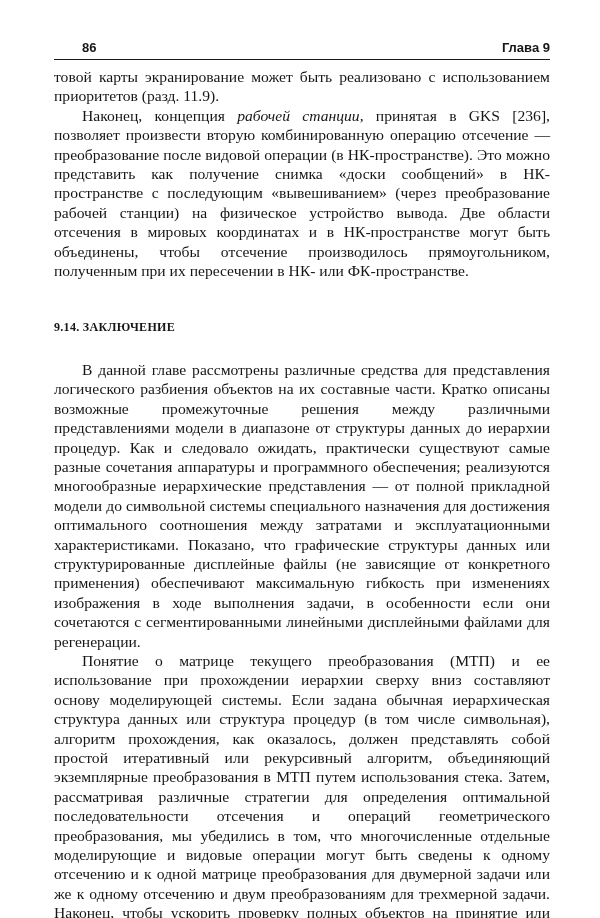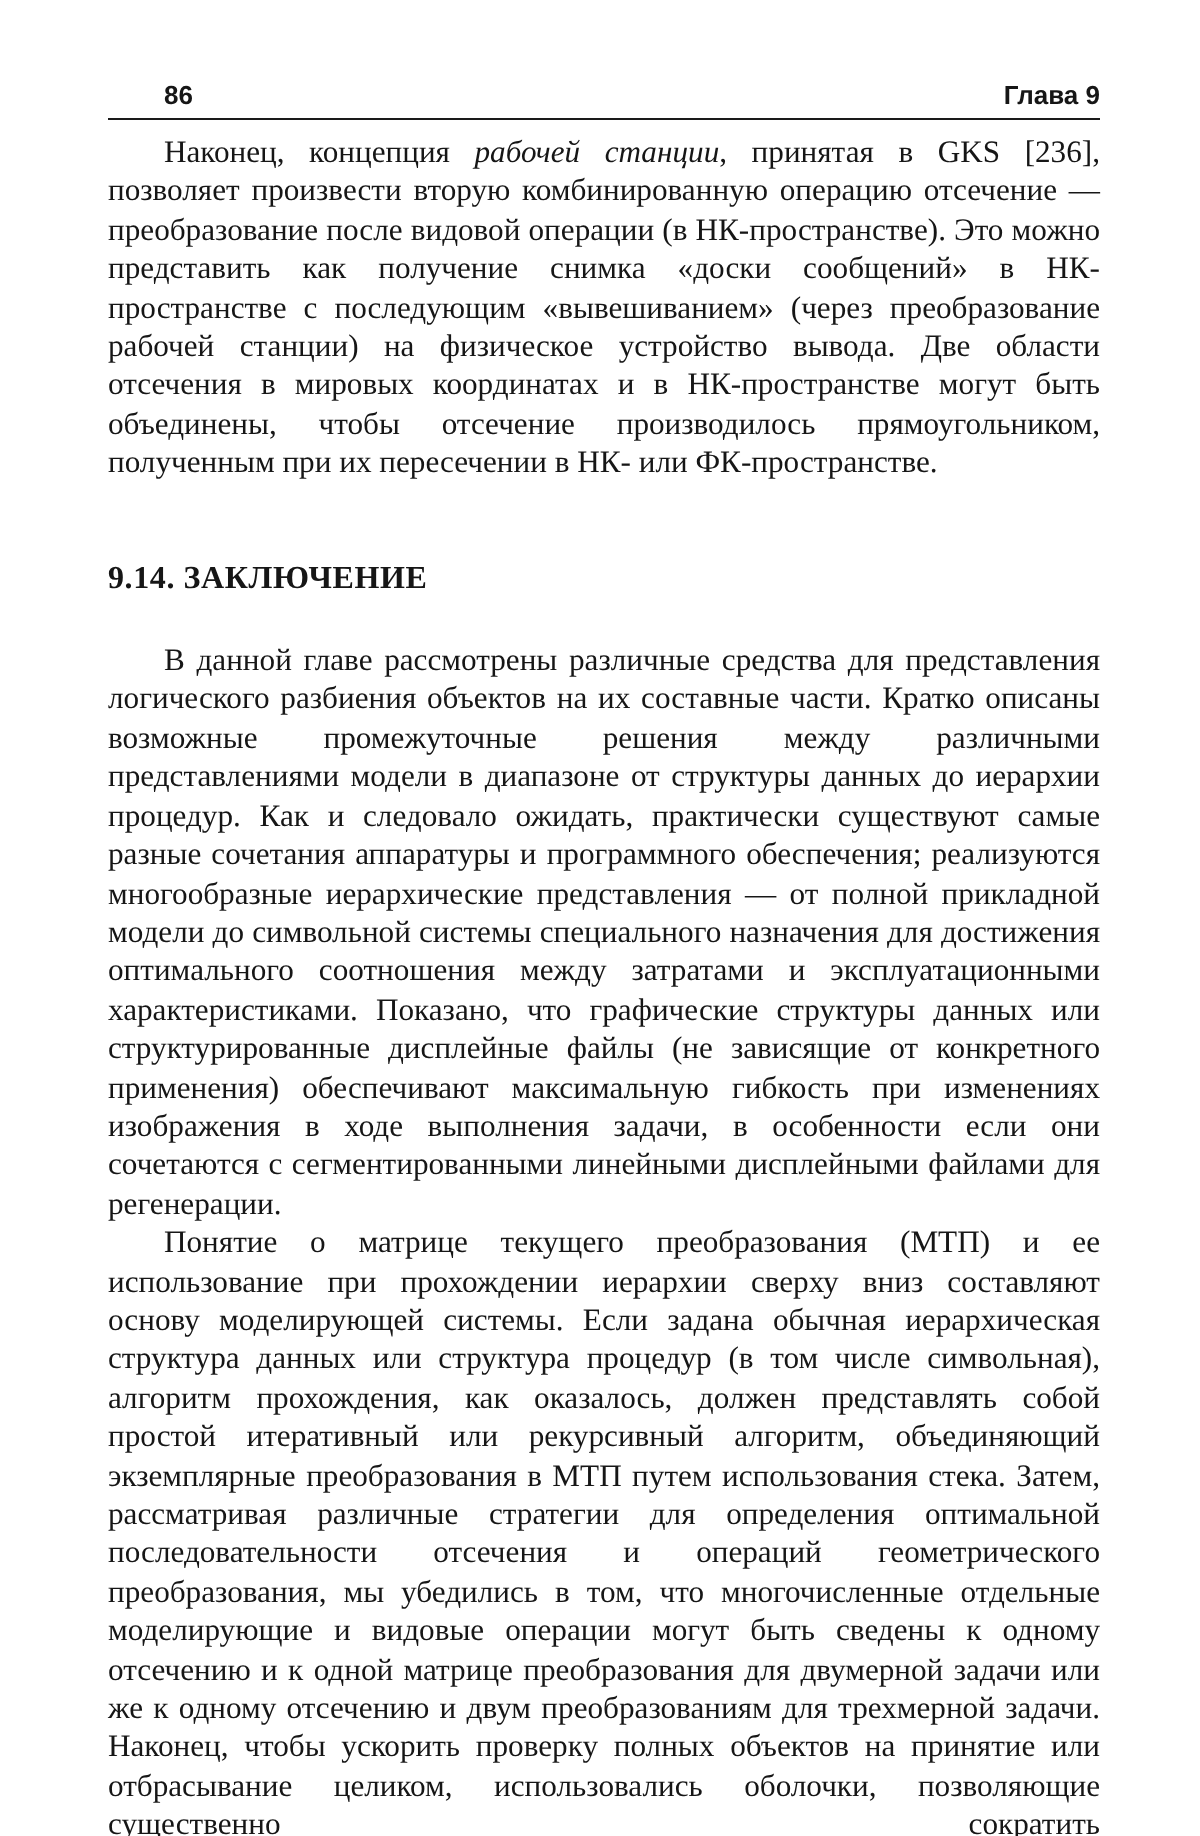--- a/index.html
+++ b/index.html
@@ -14,35 +14,36 @@
     }
     .runhead .pno { position: absolute; left: 0; top: 0; margin-left: 28px; }
     .runhead .chap { position: absolute; left: 0; right: 0; top: 0; text-align: right; }
     .rule { border-top: 1.6px solid #1a1a1a; margin-top: 1px; }
     .body-text { margin-top: 7px; font-size: 15.6px; line-height: 19.4px; text-align: justify; }
     .body-text p { margin: 0; }
     .indent { text-indent: 28px; }
     .last { text-align-last: justify; }
     h2 {
       margin: 38px 0 22px 0; font-family: "Liberation Serif", serif; font-weight: bold;
-      font-size: 16px; letter-spacing: 0.3px;
+      font-size: 12px; letter-spacing: 0.3px;
     }
     em { font-style: italic; }
   </style>
 </head>
 <body>
 
 <div class="page">
   <div class="runhead">
     <span class="pno">86</span>
     <span class="chap">Глава 9</span>
   </div>
   <div class="rule"></div>
 
   <div class="body-text">
+    <p>товой карты экранирование может быть реализовано с использованием приоритетов (разд. 11.9).</p>
     <p class="indent"><span>Наконец, концепция </span><em>рабочей станции</em><span>, принятая в GKS [236], позволяет произвести вторую комбинированную операцию отсечение — преобразование после видовой операции (в НК-пространстве). Это можно представить как получение снимка «доски сообщений» в НК-пространстве с последующим «вывешиванием» (через преобразование рабочей станции) на физическое устройство вывода. Две области отсечения в мировых координатах и в НК-пространстве могут быть объединены, чтобы отсечение производилось прямоугольником, полученным при их пересечении в НК- или ФК-пространстве.</span></p>
 
     <h2>9.14. ЗАКЛЮЧЕНИЕ</h2>
 
     <p class="indent">В данной главе рассмотрены различные средства для представления логического разбиения объектов на их составные части. Кратко описаны возможные промежуточные решения между различными представлениями модели в диапазоне от структуры данных до иерархии процедур. Как и следовало ожидать, практически существуют самые разные сочетания аппаратуры и программного обеспечения; реализуются многообразные иерархические представления — от полной прикладной модели до символьной системы специального назначения для достижения оптимального соотношения между затратами и эксплуатационными характеристиками. Показано, что графические структуры данных или структурированные дисплейные файлы (не зависящие от конкретного применения) обеспечивают максимальную гибкость при изменениях изображения в ходе выполнения задачи, в особенности если они сочетаются с сегментированными линейными дисплейными файлами для регенерации.</p>
     <p class="indent last">Понятие о матрице текущего преобразования (МТП) и ее использование при прохождении иерархии сверху вниз составляют основу моделирующей системы. Если задана обычная иерархическая структура данных или структура процедур (в том числе символьная), алгоритм прохождения, как оказалось, должен представлять собой простой итеративный или рекурсивный алгоритм, объединяющий экземплярные преобразования в МТП путем использования стека. Затем, рассматривая различные стратегии для определения оптимальной последовательности отсечения и операций геометрического преобразования, мы убедились в том, что многочисленные отдельные моделирующие и видовые операции могут быть сведены к одному отсечению и к одной матрице преобразования для двумерной задачи или же к одному отсечению и двум преобразованиям для трехмерной задачи. Наконец, чтобы ускорить проверку полных объектов на принятие или отбрасывание целиком, использовались оболочки, позволяющие существенно сократить</p>
   </div>
 </div>
 
 </body></html>

